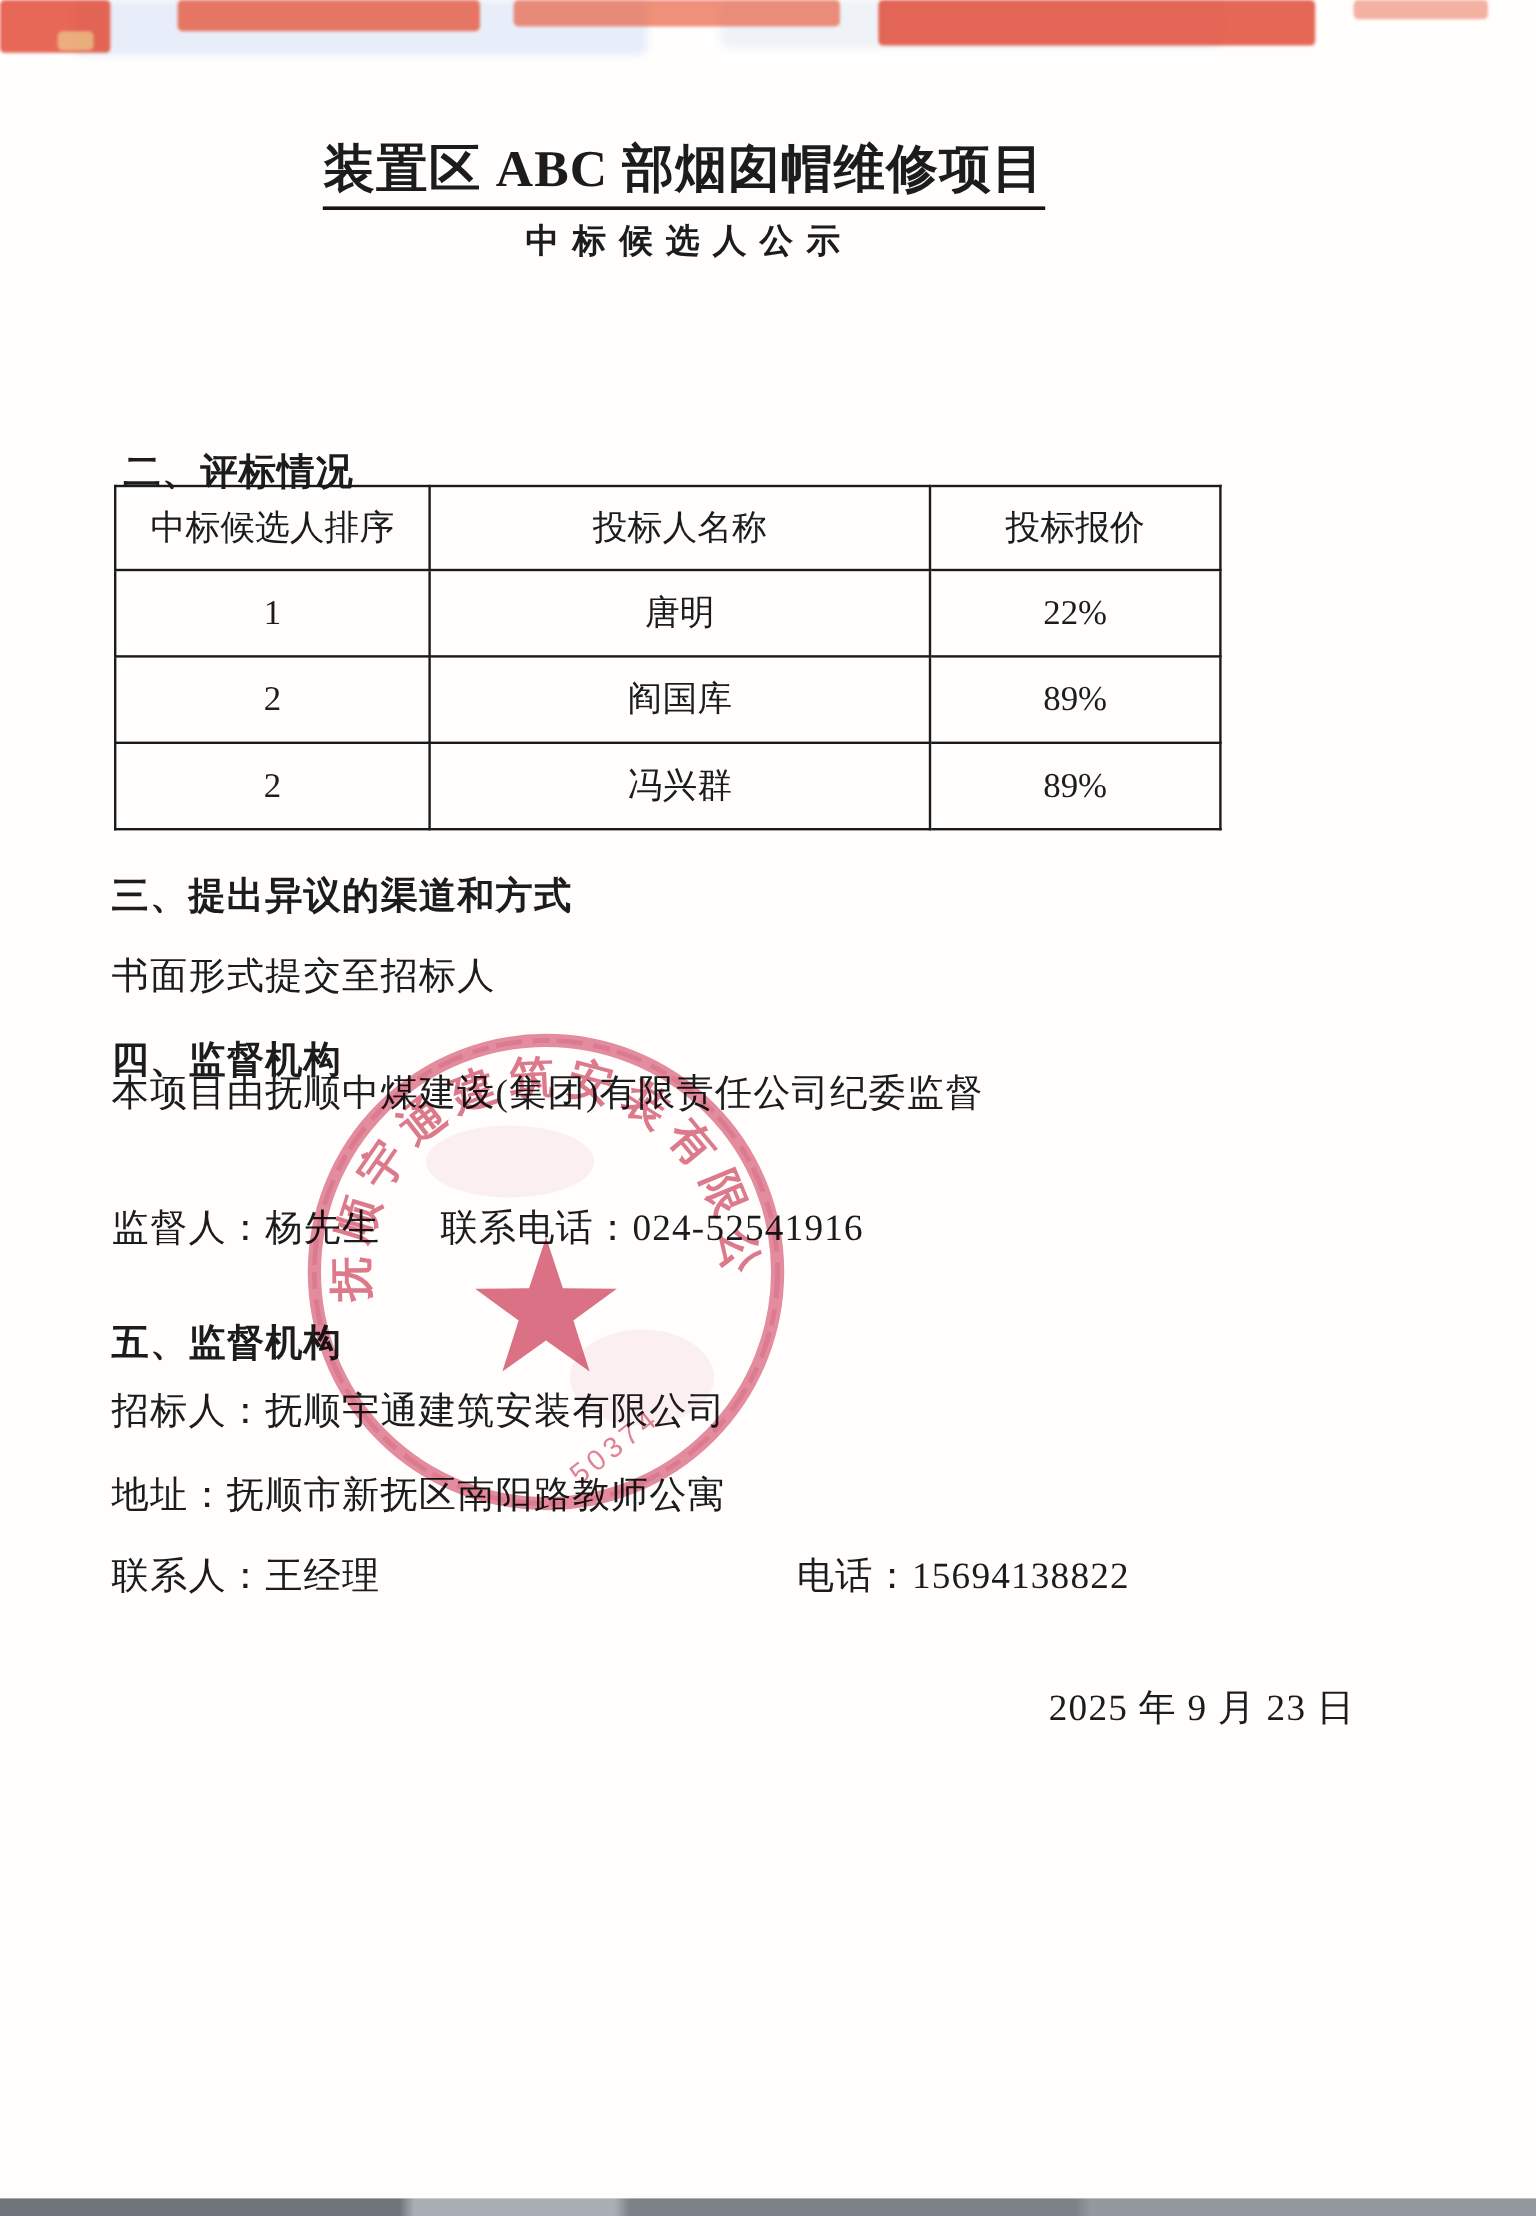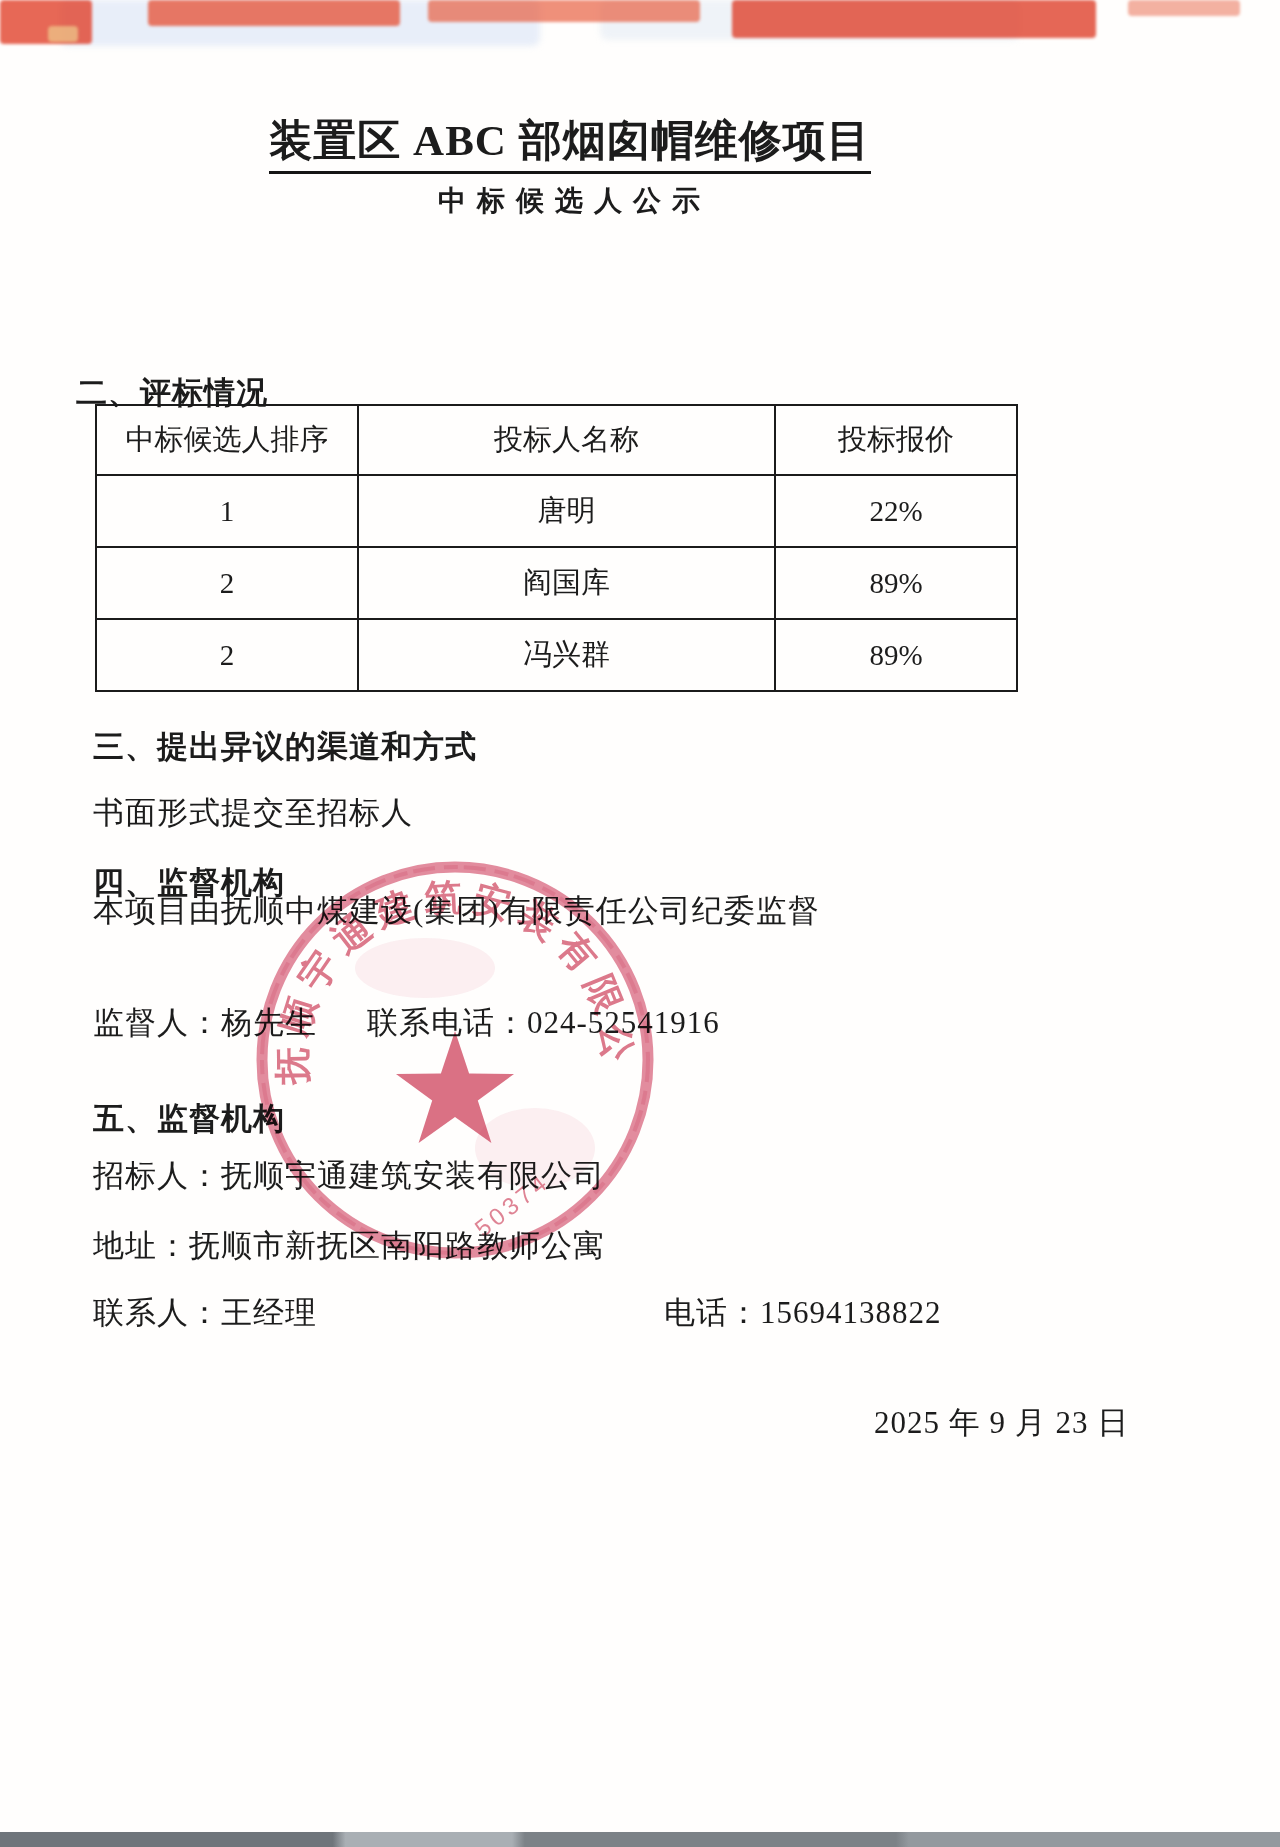--- a/index.html
+++ b/index.html
@@ -53,21 +53,21 @@
     <div class="redmark" style="left:428px;top:0;width:272px;height:22px;background:rgba(230,86,54,.66);"></div>
     <div class="redmark" style="left:732px;top:0;width:364px;height:38px;background:rgba(222,60,38,.78);"></div>
     <div class="redmark" style="left:1128px;top:0;width:112px;height:16px;background:rgba(232,100,70,.5);"></div>
     <div class="redmark" style="left:48px;top:26px;width:30px;height:16px;background:rgba(240,222,150,.6);"></div>
   </div>
 
   <div class="title1"><span>装置区 ABC 部烟囱帽维修项目</span></div>
   <div class="title2">中 标 候 选 人 公 示</div>
 
 
-  <div class="abs heading" style="left:76px;top:372px;">二、评标情况</div>
+  <div class="abs heading" style="left:103px;top:372px;">二、评标情况</div>
 
   <table class="bid">
     <tbody>
       <tr class="hdr">
         <th class="c1">中标候选人排序</th>
         <th class="c2">投标人名称</th>
         <th class="c3">投标报价</th>
       </tr>
       <tr class="row">
         <td>1</td>

